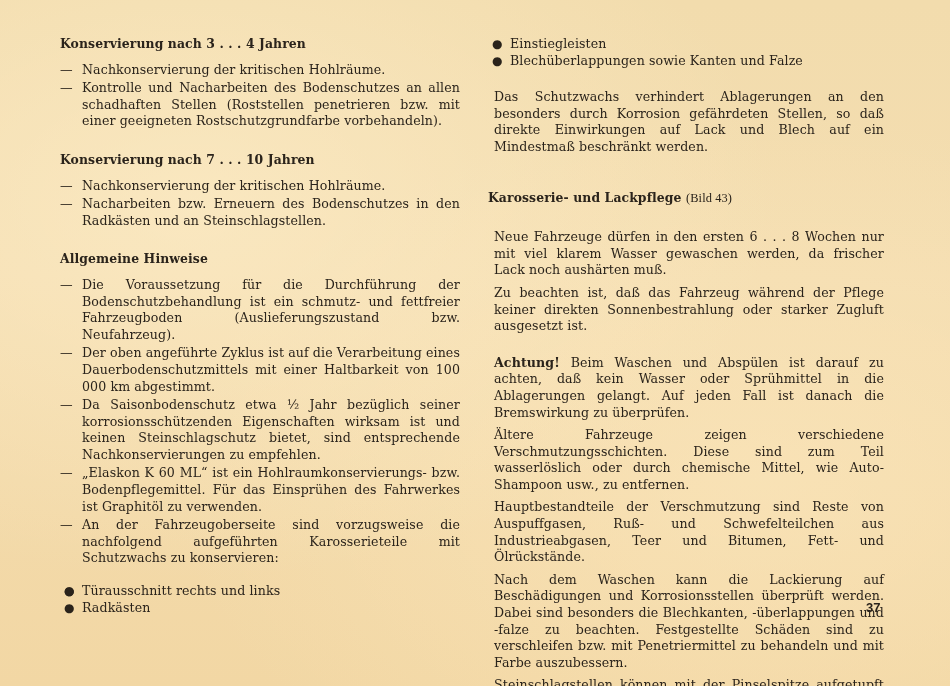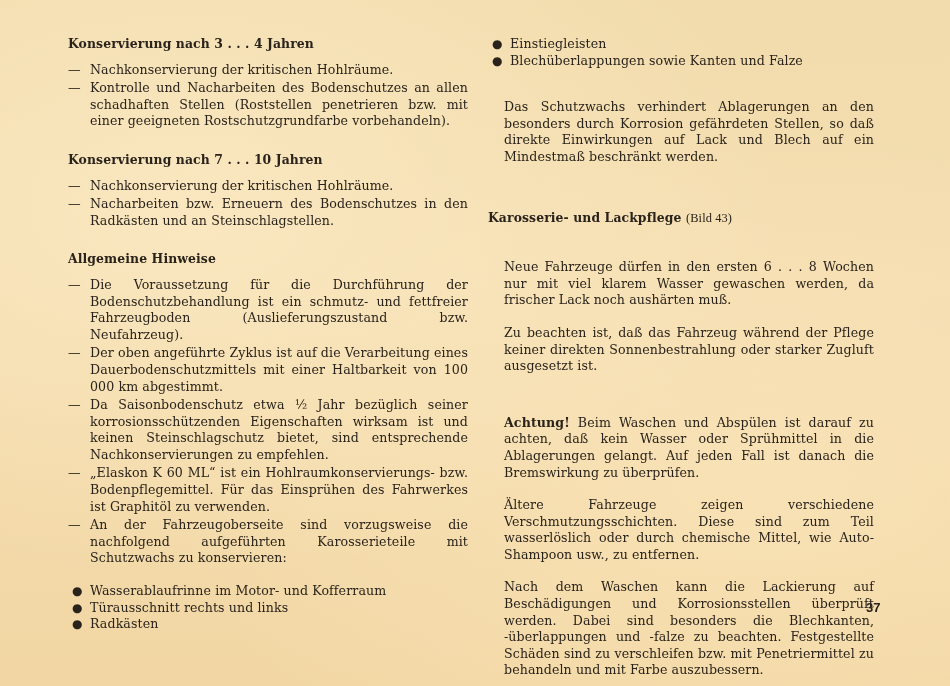--- a/index.html
+++ b/index.html
@@ -23,21 +23,21 @@
       color: #2a231b;
       font-family: "DejaVu Serif", serif;
     }
     .col {
       position: absolute;
       top: 36px;
       font-size: 12.6px;
       line-height: 16.6px;
       letter-spacing: 0.1px;
     }
-    .col-left { left: 68px; width: 400px; }
+    .col-left { left: 60px; width: 400px; }
     .col-right { left: 488px; width: 402px; }
 
     .heading {
       font-weight: bold;
       font-size: 12.4px;
       margin: 0 0 9px 0;
     }
     .heading .plain { font-weight: normal; font-family: Liberation Serif, serif; }
 
     .dash-list { margin: 0; padding: 0; list-style: none; }
@@ -57,21 +57,21 @@
       position: relative;
       padding-left: 22px;
       line-height: 16.6px;
     }
     .bullet-item .dot {
       position: absolute;
       left: 4px;
       top: 0;
       font-size: 12px;
     }
-    .para { margin: 16px; text-align: justify; }
+    .para { margin: 6px; text-align: justify; }
     .gap-lg { height: 20px; }
     .gap-md { height: 14px; }
     .gap-sm { height: 8px; }
 
     .page-number {
       position: absolute;
       left: 866px;
       top: 600px;
       font-family: "Liberation Sans", sans-serif;
       font-weight: bold;
@@ -137,21 +137,20 @@
         <span class="dash">—</span>
         <span>An der Fahrzeugoberseite sind vorzugsweise die nachfolgend aufgeführten Karosserieteile mit Schutzwachs zu konservieren:</span>
       </li>
     </ul>
 
     <div class="gap-md"></div>
 
     <ul class="bullet-list">
       <li class="bullet-item">
         <span class="dot">●</span>
-        <span>Wasserablaufrinne im Motor- und Kofferraum</span>
       </li>
       <li class="bullet-item">
         <span class="dot">●</span>
         <span>Türausschnitt rechts und links</span>
       </li>
       <li class="bullet-item">
         <span class="dot">●</span>
         <span>Radkästen</span>
       </li>
     </ul>
@@ -186,18 +185,19 @@
 
     <p class="para">Neue Fahrzeuge dürfen in den ersten 6 . . . 8 Wochen nur mit viel klarem Wasser gewaschen werden, da frischer Lack noch aushärten muß.</p>
     <p class="para">Zu beachten ist, daß das Fahrzeug während der Pflege keiner direkten Sonnenbestrahlung oder starker Zugluft ausgesetzt ist.</p>
 
     <div class="gap-sm"></div>
 
     <p class="para">
       <span class="bold">Achtung!</span><span> Beim Waschen und Abspülen ist darauf zu achten, daß kein Wasser oder Sprühmittel in die Ablagerungen gelangt. Auf jeden Fall ist danach die Bremswirkung zu überprüfen.</span>
     </p>
     <p class="para">Ältere Fahrzeuge zeigen verschiedene Verschmutzungsschichten. Diese sind zum Teil wasserlöslich oder durch chemische Mittel, wie Auto-Shampoon usw., zu entfernen.</p>
+    <p class="para">Hauptbestandteile der Verschmutzung sind Reste von Auspuffgasen, Ruß- und Schwefelteilchen aus Industrieabgasen, Teer und Bitumen, Fett- und Ölrückstände.</p>
     <p class="para">Nach dem Waschen kann die Lackierung auf Beschädigungen und Korrosionsstellen überprüft werden. Dabei sind besonders die Blechkanten, -überlappungen und -falze zu beachten. Festgestellte Schäden sind zu verschleifen bzw. mit Penetriermittel zu behandeln und mit Farbe auszubessern.</p>
     <p class="para">Steinschlagstellen können mit der Pinselspitze aufgetupft werden.</p>
   </div>
 
   <div class="page-number">37</div>
 </div>
 
 </body></html>

